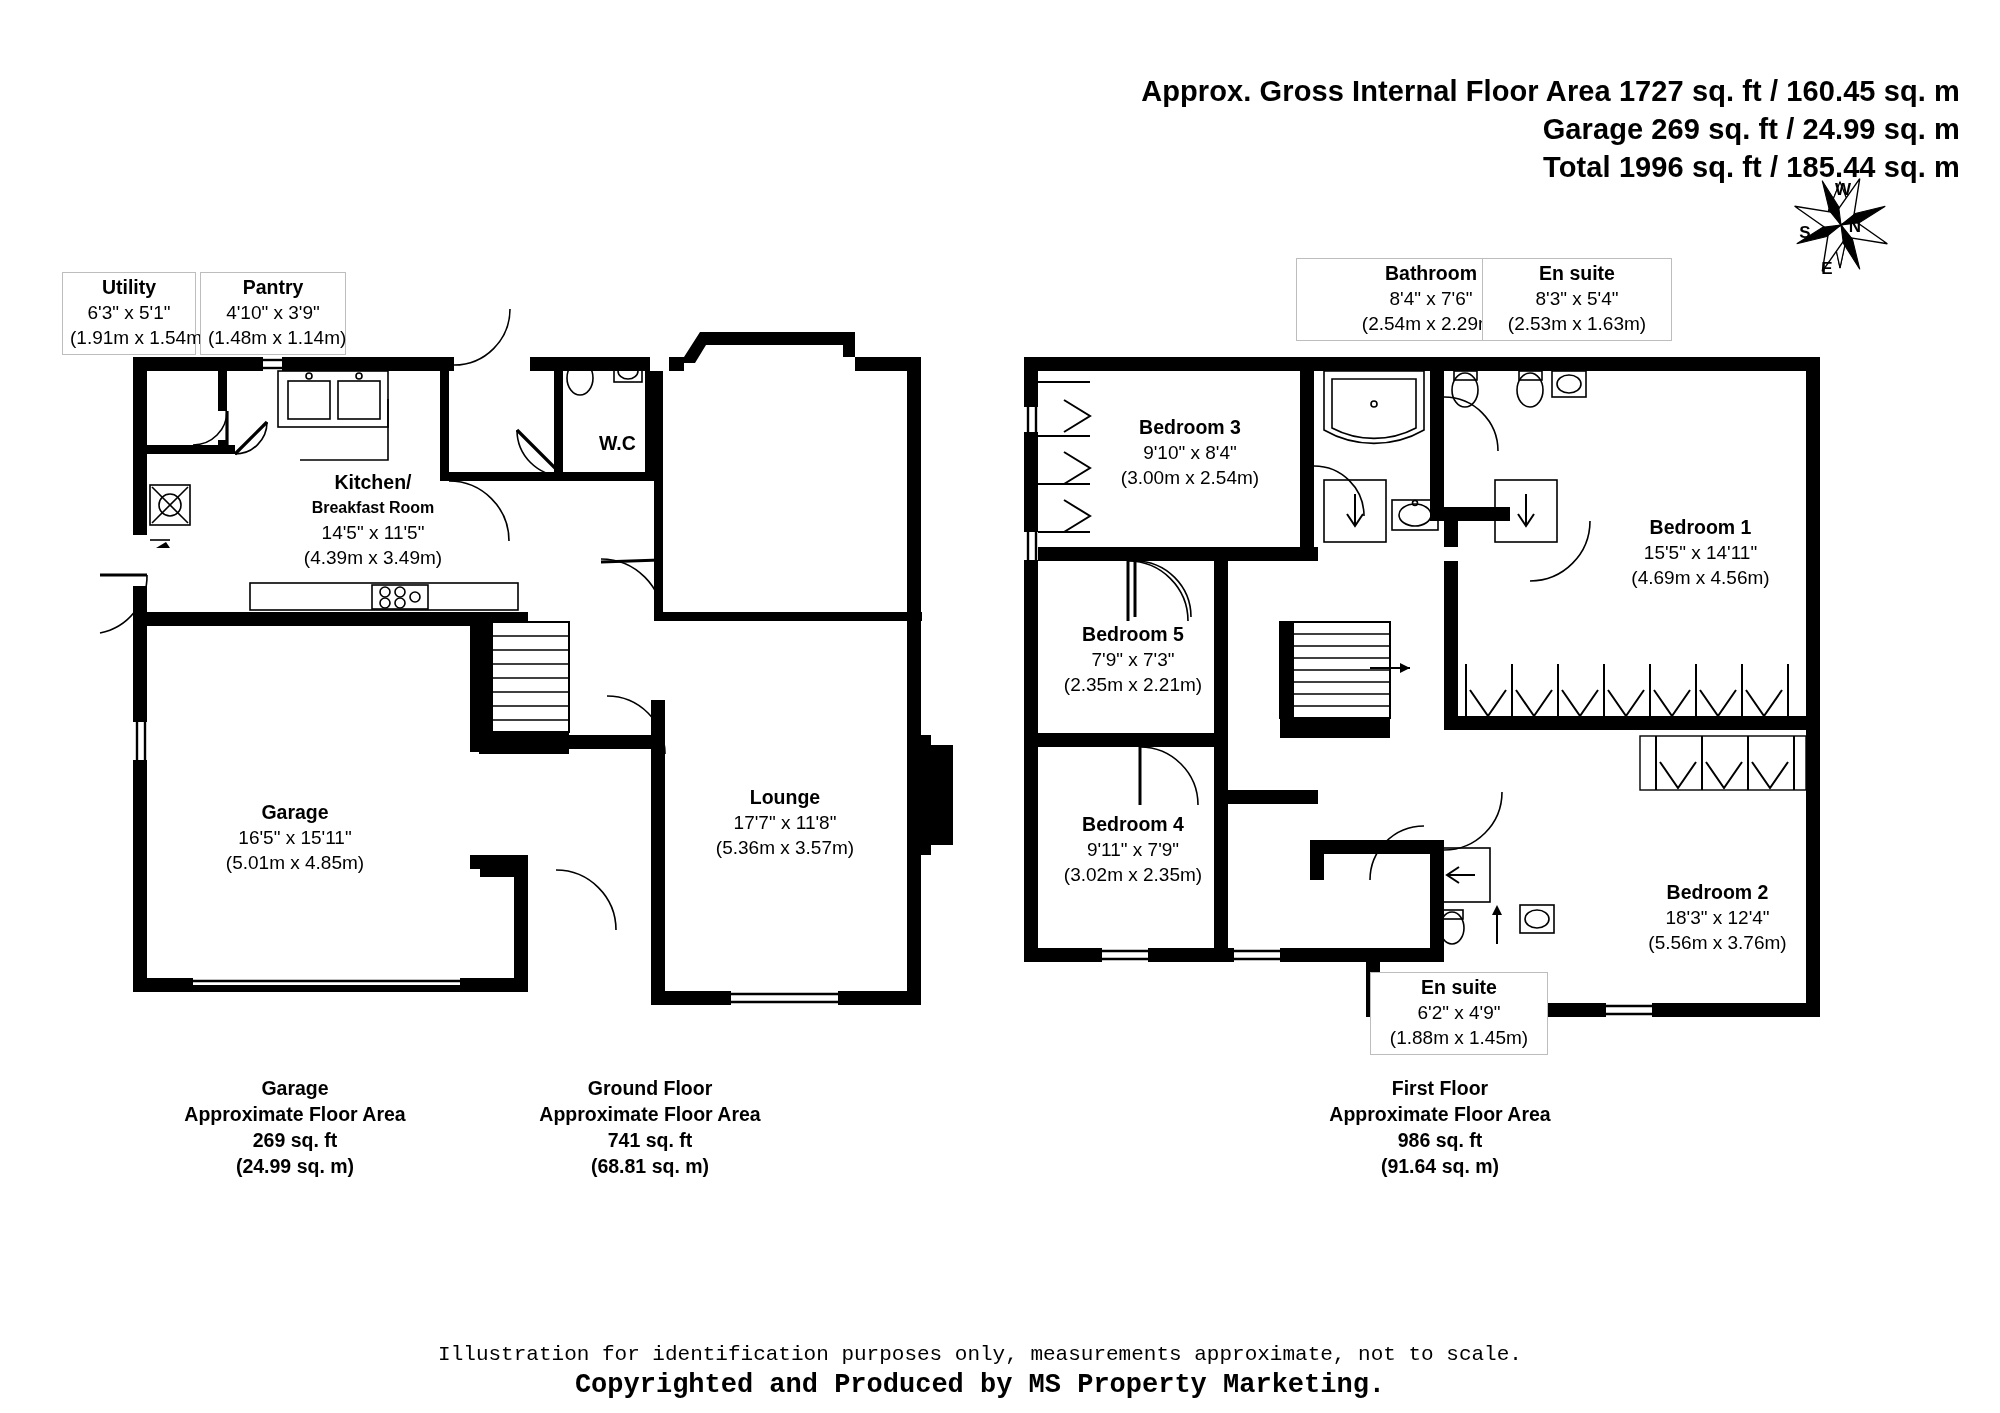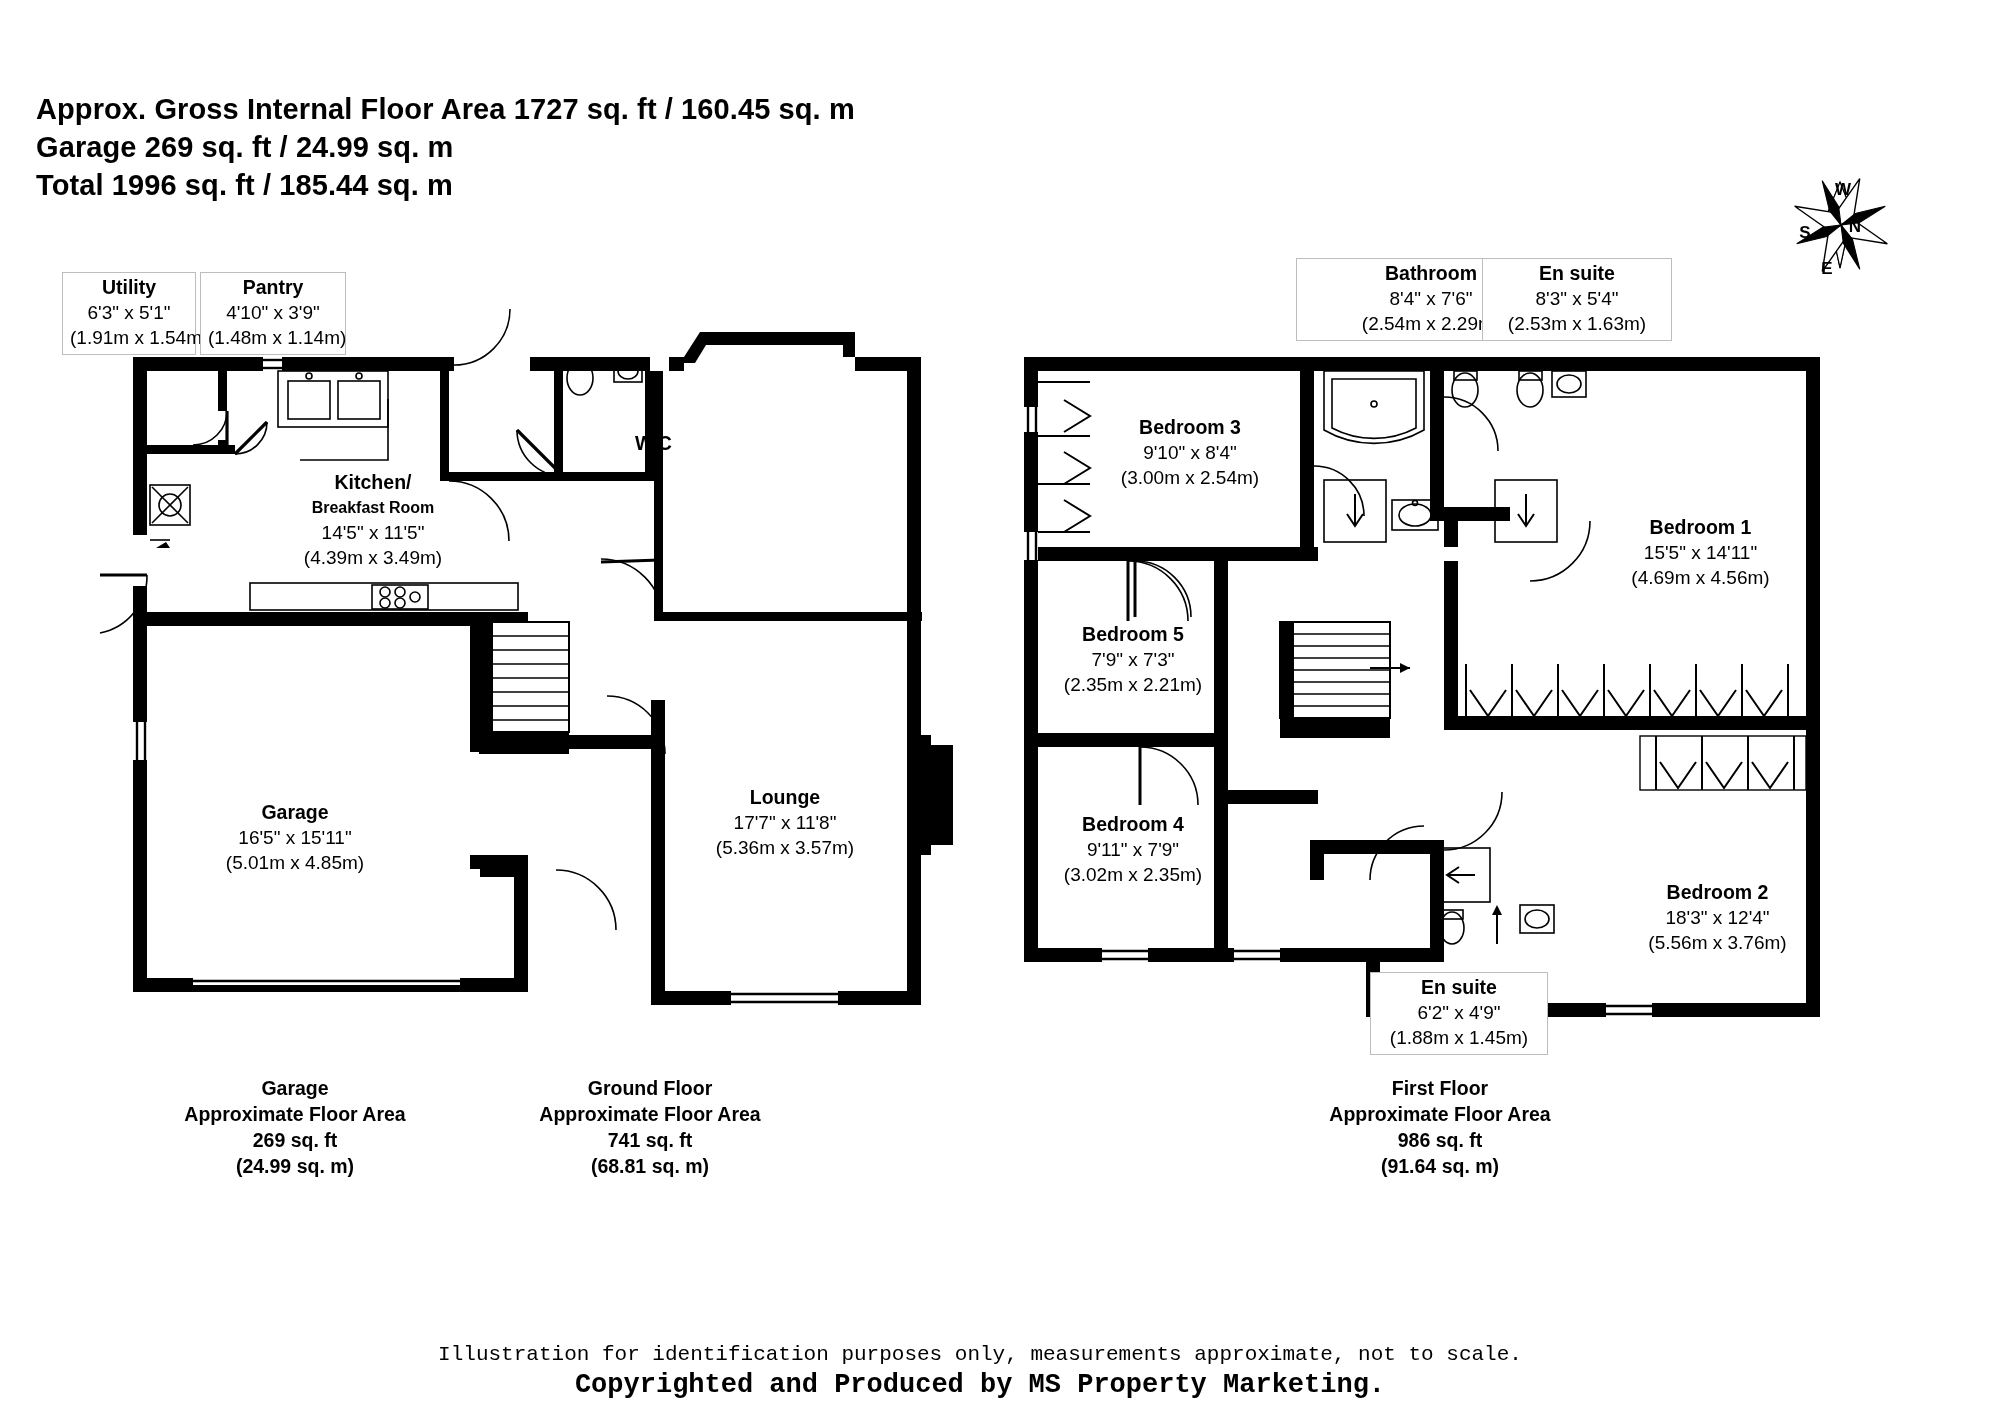--- a/index.html
+++ b/index.html
@@ -18,24 +18,23 @@
   #stage {
     position: absolute;
     left: 0; top: 0;
     width: 2000px;
     height: 1413px;
   }
   
   .header {
     position: absolute;
     left: 0;
-    top: 90px;
+    top: 72px;
     width: 1960px;
-    text-align: left;
-    padding-left: 36px;
+    text-align: right;
   }
   .header .line {
     font-size: 29px;
     font-weight: bold;
     letter-spacing: 0.1px;
     line-height: 38px;
     white-space: nowrap;
   }
   
   .room-label {
@@ -538,21 +537,21 @@
     <div class="imp">6'3" x 5'1"</div>
     <div class="met">(1.91m x 1.54m)</div>
   </div>
 
   <div class="room-label boxed" style="left:200px; top:272px; width:130px;">
     <div class="name">Pantry</div>
     <div class="imp">4'10" x 3'9"</div>
     <div class="met">(1.48m x 1.14m)</div>
   </div>
 
-  <div class="wc-label" style="left:599px; top:432px;margin-left:36px;">W.C</div>
+  <div class="wc-label" style="left:599px; top:432px;">W.C</div>
 
   <div class="room-label" style="left:283px; top:470px; width:180px;">
     <div class="name">Kitchen/</div>
     <div class="name2">Breakfast Room</div>
     <div class="imp">14'5" x 11'5"</div>
     <div class="met">(4.39m x 3.49m)</div>
   </div>
 
 
   <div class="room-label" style="left:690px; top:785px; width:190px;">

